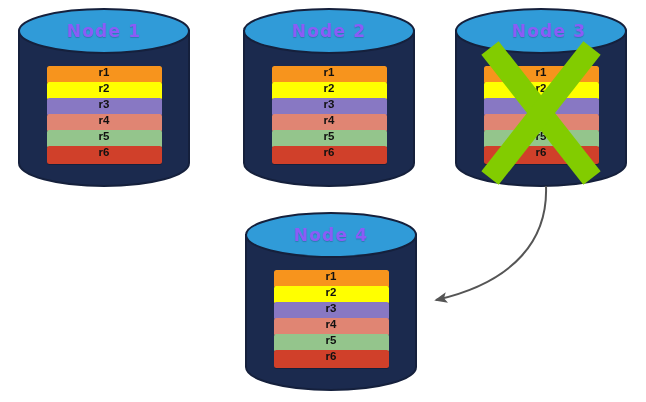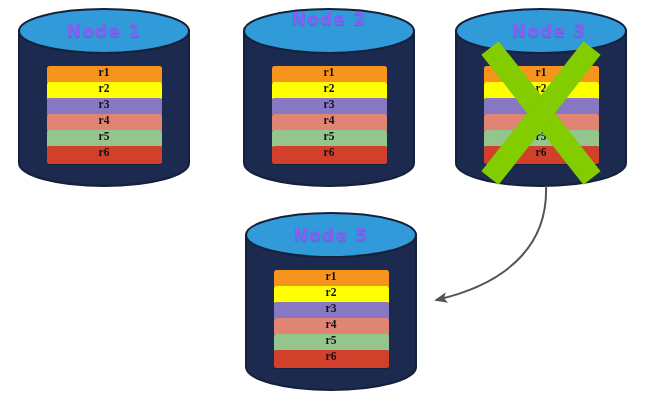--- a/index.html
+++ b/index.html
@@ -50,21 +50,21 @@
   }
   .row-bar {
     position: absolute;
     height: 18px;
     border-radius: 2.5px;
     text-align: center;
     color: #111111;
     font-size: 11.5px;
     font-weight: bold;
     line-height: 13px;
-    font-family: Liberation Serif, serif;
+    font-family: Liberation Sans, sans-serif;
     box-shadow: 0 1px 0 rgba(0,0,0,0.22);
   }
   .x-mark {
     position: absolute;
     pointer-events: none;
   }
   .arrow-layer {
     position: absolute;
     left: 0;
     top: 0;
@@ -90,21 +90,21 @@
         <div class="row-bar" style="left: 28.5px; top: 106px; width: 115px; background: rgb(224, 133, 115);">r4</div>
         <div class="row-bar" style="left: 28.5px; top: 122px; width: 115px; background: rgb(148, 197, 140);">r5</div>
         <div class="row-bar" style="left: 28.5px; top: 138px; width: 115px; background: rgb(208, 64, 42);">r6</div>
       </div>
     </div>
     <div class="node" style="left: 243px; top: 8px; width: 172px; height: 178px;">
       <svg width="172" height="178" viewBox="0 0 172 178">
         <path d="M1,23 L1,155 A85,23 0 0 0 171,155 L171,23 Z" fill="#1B2A4E" stroke="#15203C" stroke-width="2"></path>
         <ellipse cx="86" cy="23" rx="85" ry="22" fill="#309BD8" stroke="#15203C" stroke-width="2"></ellipse>
       </svg>
-      <div class="node-title" style="top: 1px;">Node  2</div>
+      <div class="node-title" style="top: 13px;">Node  2</div>
       <div class="rows">
         <div class="row-bar" style="left: 28.5px; top: 58px; width: 115px; background: rgb(247, 148, 29);">r1</div>
         <div class="row-bar" style="left: 28.5px; top: 74px; width: 115px; background: rgb(255, 255, 0);">r2</div>
         <div class="row-bar" style="left: 28.5px; top: 90px; width: 115px; background: rgb(136, 120, 195);">r3</div>
         <div class="row-bar" style="left: 28.5px; top: 106px; width: 115px; background: rgb(224, 133, 115);">r4</div>
         <div class="row-bar" style="left: 28.5px; top: 122px; width: 115px; background: rgb(148, 197, 140);">r5</div>
         <div class="row-bar" style="left: 28.5px; top: 138px; width: 115px; background: rgb(208, 64, 42);">r6</div>
       </div>
     </div>
     <div class="node" style="left: 455px; top: 8px; width: 172px; height: 178px;">
@@ -124,21 +124,21 @@
       <svg class="x-mark" width="172" height="178" viewBox="0 0 172 178" style="left: 0px; top: 0px;">
         <line x1="35" y1="40" x2="137" y2="170" stroke="#82CC00" stroke-width="22"></line>
         <line x1="137" y1="40" x2="35" y2="170" stroke="#82CC00" stroke-width="22"></line>
       </svg>
     </div>
     <div class="node" style="left: 245px; top: 212px; width: 172px; height: 178px;">
       <svg width="172" height="178" viewBox="0 0 172 178">
         <path d="M1,23 L1,155 A85,23 0 0 0 171,155 L171,23 Z" fill="#1B2A4E" stroke="#15203C" stroke-width="2"></path>
         <ellipse cx="86" cy="23" rx="85" ry="22" fill="#309BD8" stroke="#15203C" stroke-width="2"></ellipse>
       </svg>
-      <div class="node-title" style="top: 13px;">Node  5</div>
+      <div class="node-title" style="top: 13px;">Node  4</div>
       <div class="rows">
         <div class="row-bar" style="left: 28.5px; top: 58px; width: 115px; background: rgb(247, 148, 29);">r1</div>
         <div class="row-bar" style="left: 28.5px; top: 74px; width: 115px; background: rgb(255, 255, 0);">r2</div>
         <div class="row-bar" style="left: 28.5px; top: 90px; width: 115px; background: rgb(136, 120, 195);">r3</div>
         <div class="row-bar" style="left: 28.5px; top: 106px; width: 115px; background: rgb(224, 133, 115);">r4</div>
         <div class="row-bar" style="left: 28.5px; top: 122px; width: 115px; background: rgb(148, 197, 140);">r5</div>
         <div class="row-bar" style="left: 28.5px; top: 138px; width: 115px; background: rgb(208, 64, 42);">r6</div>
       </div>
     </div>
   </div>

